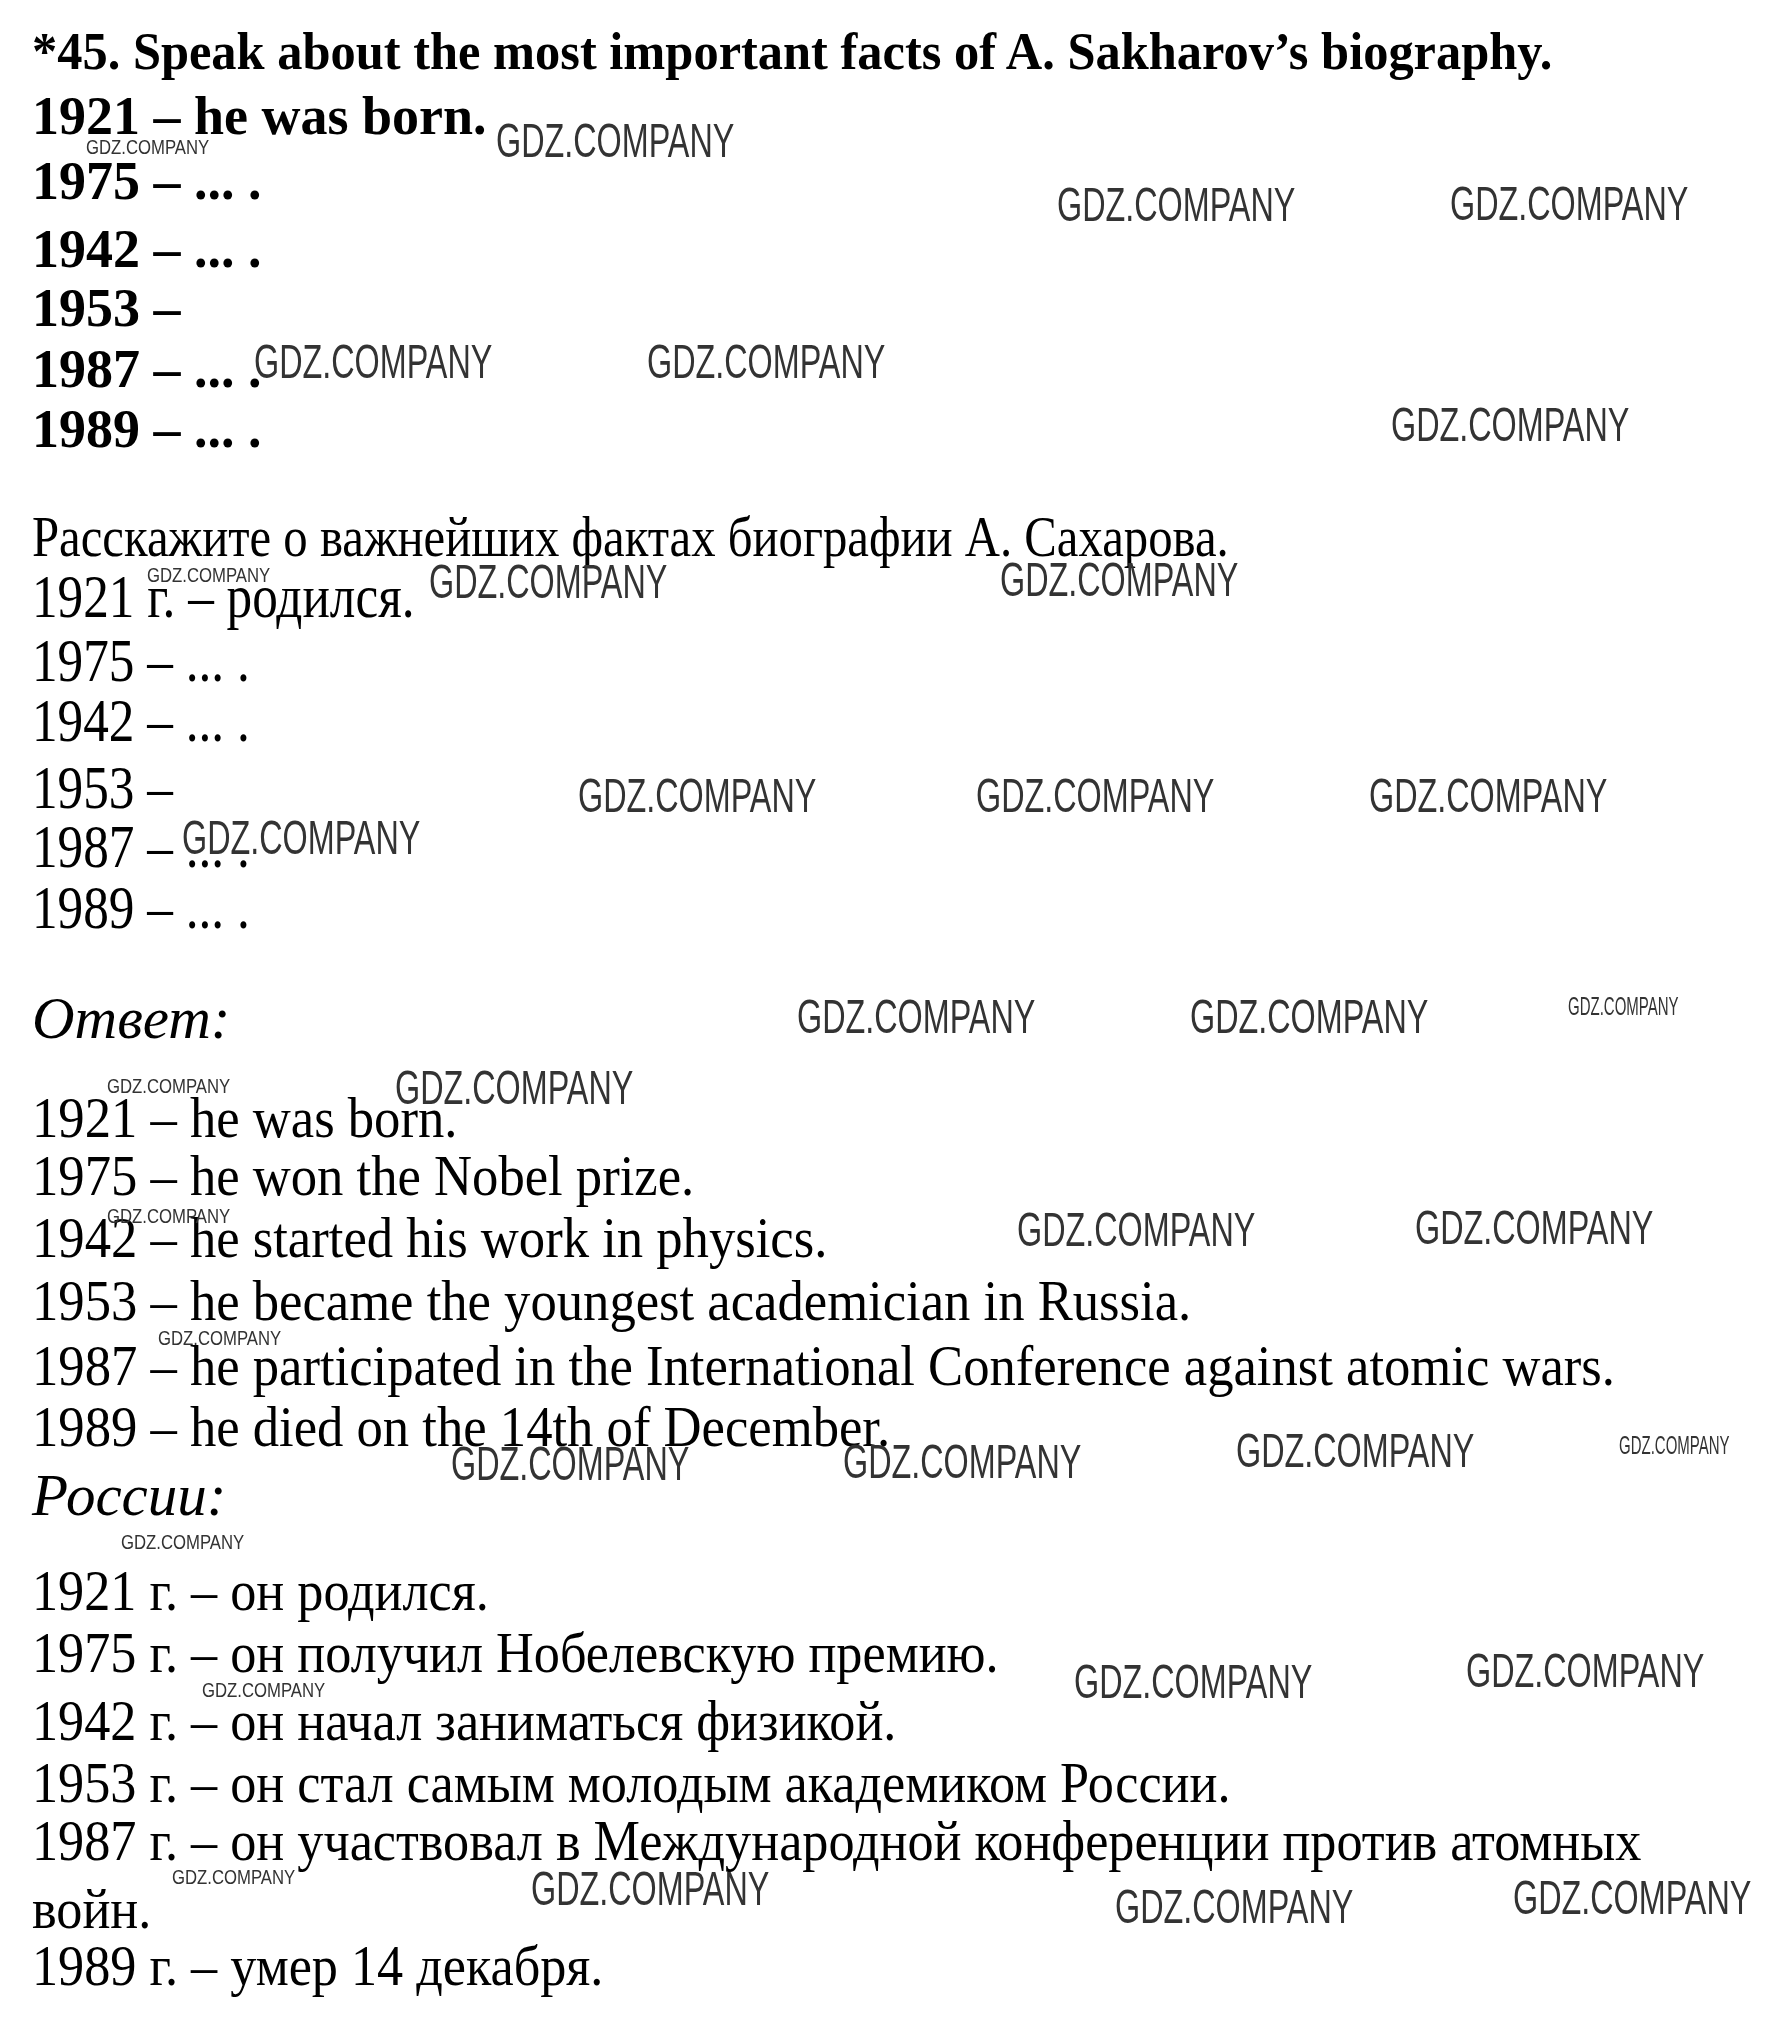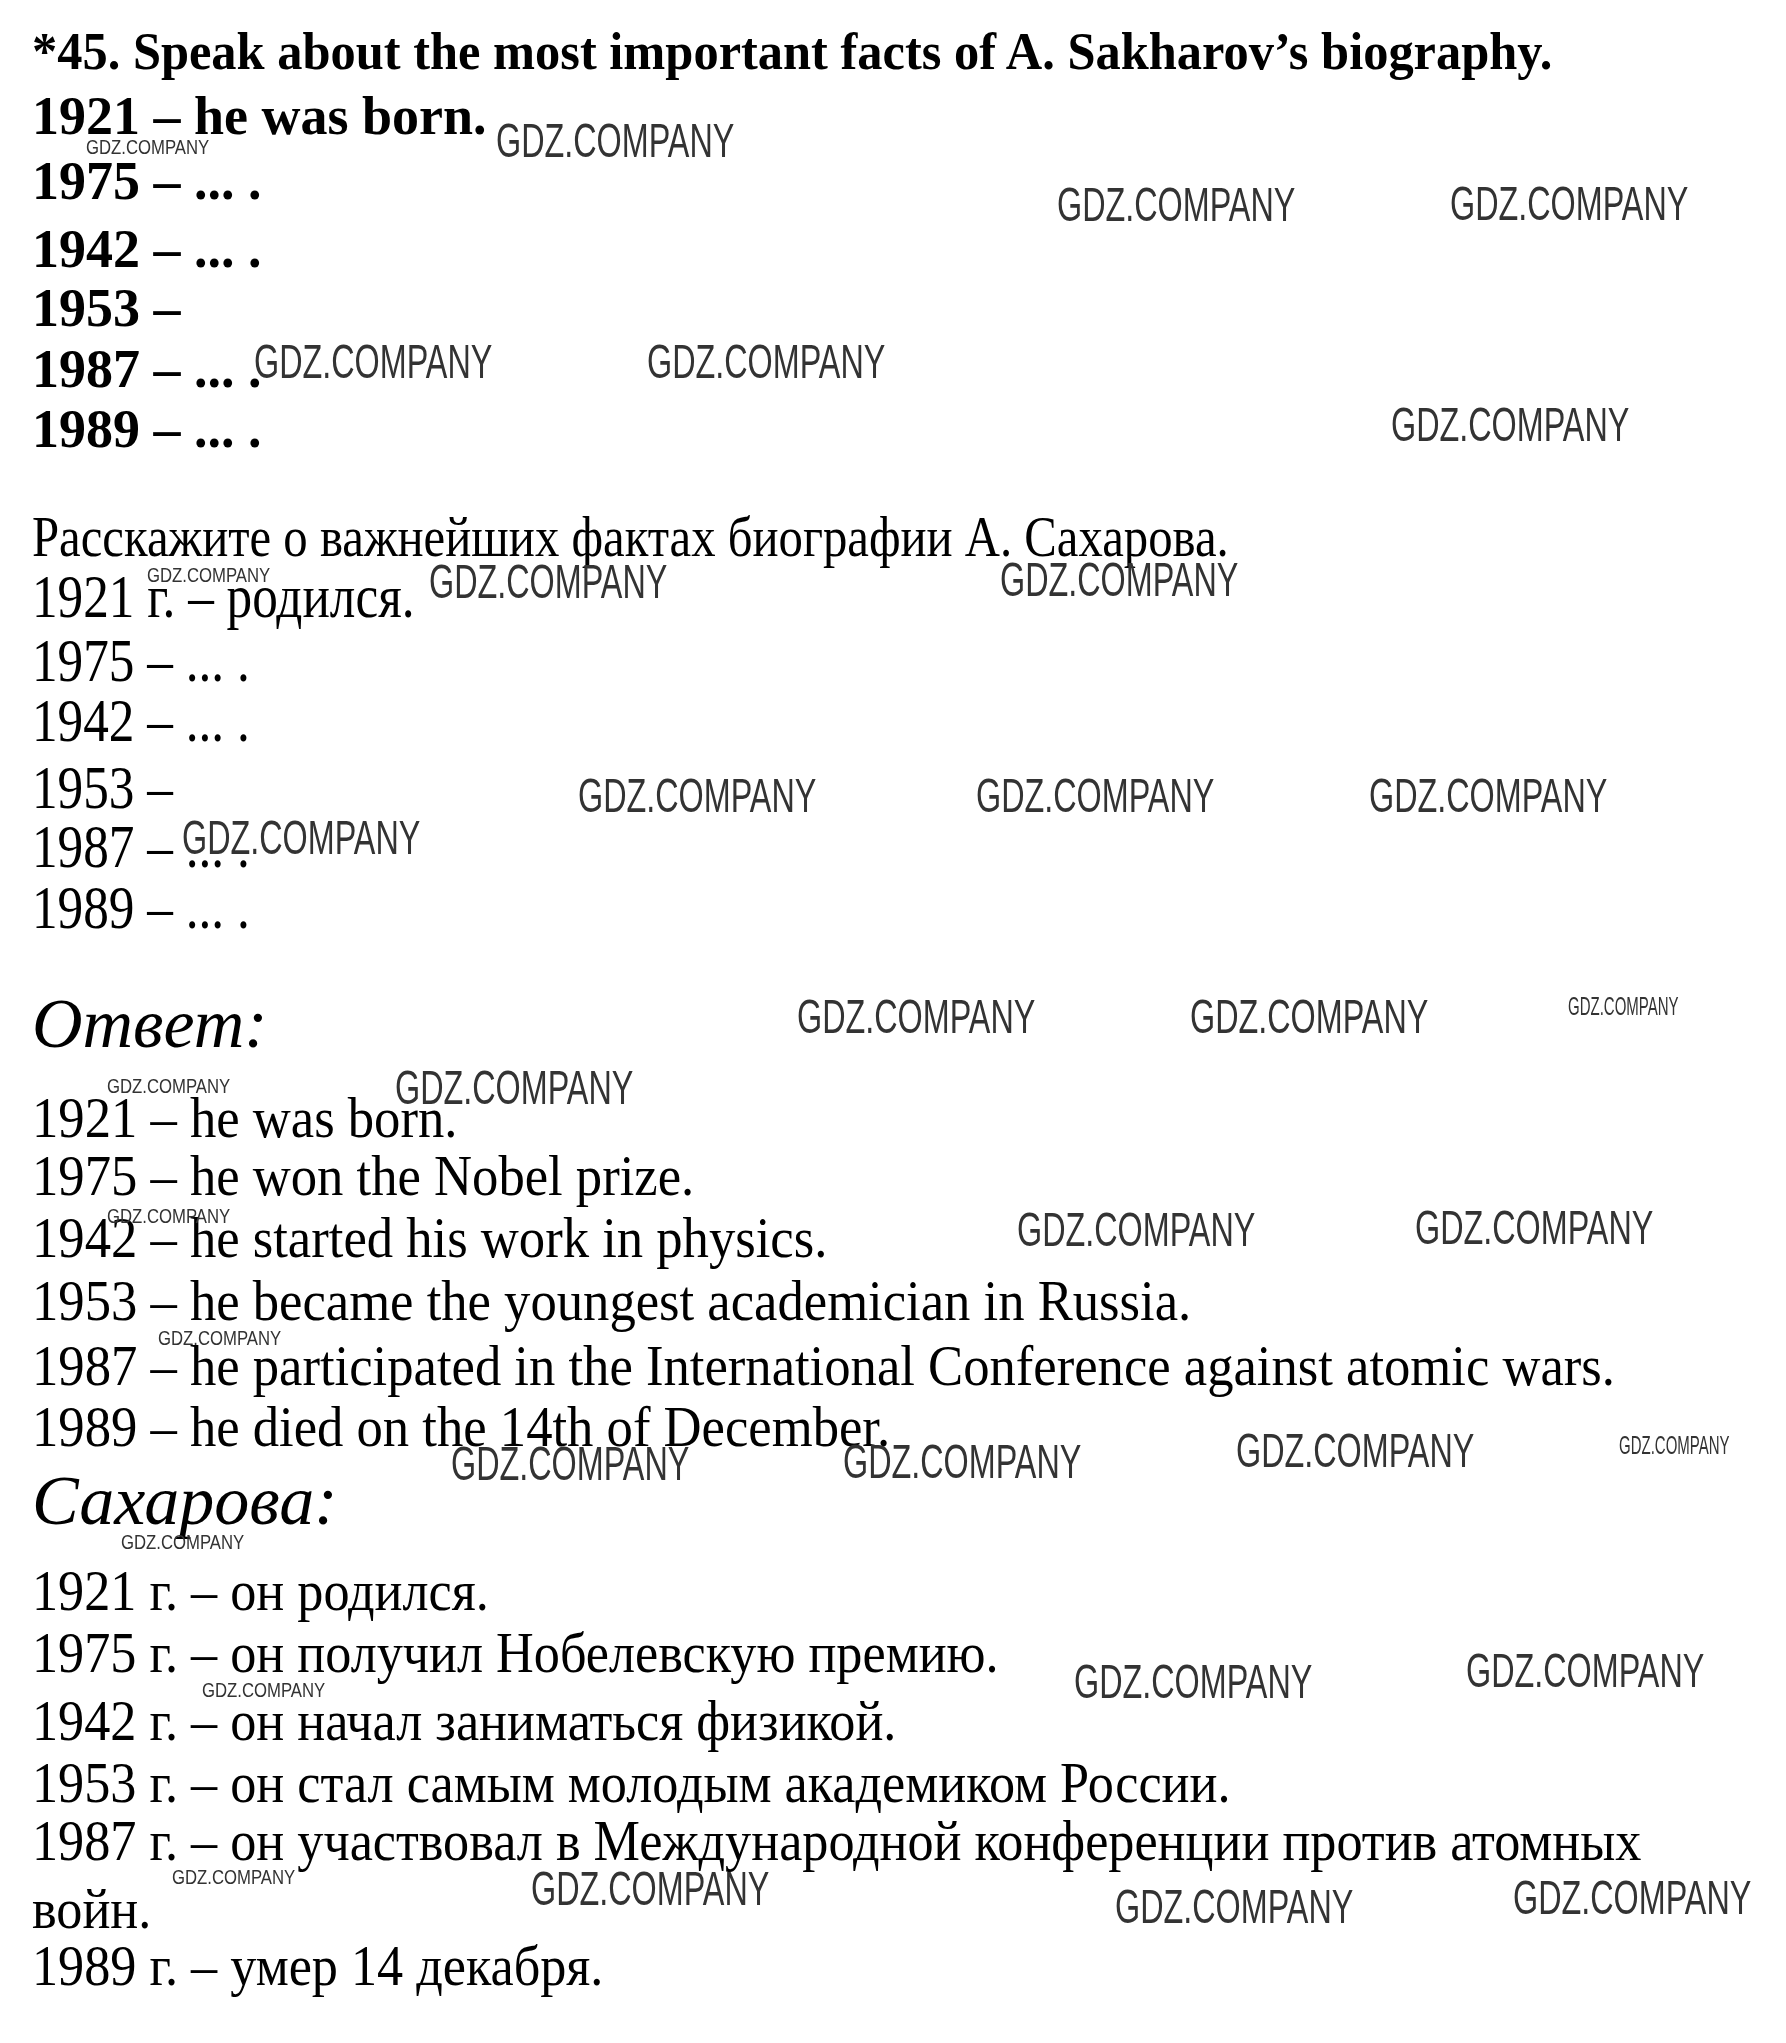--- a/index.html
+++ b/index.html
@@ -9,21 +9,21 @@
     font-family:"Liberation Serif", serif;
   }
   .ln{
     position:absolute;left:32px;line-height:1;white-space:nowrap;
     transform-origin:left top;
   }
   .h  {font-weight:bold;font-size:52px;transform:scaleX(.97);}
   .b  {font-weight:bold;font-size:54px;}
   .rtitle{font-size:56px;transform:scaleX(.87);}
   .rt {font-size:61px;transform:scaleX(.84);}
-  .lab{font-style:italic;font-size:70px;}
+  .lab{font-style:italic;font-size:59px;}
   .a  {font-size:56px;transform:scaleX(.94);}
   .t  {font-size:58px;transform:scaleX(.90);}
   .wm{
     position:absolute;line-height:1;white-space:nowrap;
     font-family:"Liberation Sans", sans-serif;
     font-weight:400;color:#333333;
     font-size:49px;transform:scaleX(.66);transform-origin:left top;
   }
   .wm.sm {font-size:20.4px;transform:scaleX(.82);}
   .wm.sm2{font-size:25px;transform:scaleX(.60);}
@@ -49,21 +49,21 @@
 <div class="ln rt" style="top:877px">1989 – ... .</div>
 
 <div class="ln lab" style="top:989px">Ответ:</div>
 <div class="ln a" style="top:1090px">1921 – he was born.</div>
 <div class="ln a" style="top:1148px">1975 – he won the Nobel prize.</div>
 <div class="ln a" style="top:1210px">1942 – he started his work in physics.</div>
 <div class="ln a" style="top:1273px">1953 – he became the youngest academician in Russia.</div>
 <div class="ln a" style="top:1338px">1987 – he participated in the International Conference against atomic wars.</div>
 <div class="ln a" style="top:1399px">1989 – he died on the 14th of December.</div>
 
-<div class="ln lab" style="top:1466px">Сахарова:</div>
+<div class="ln lab" style="top:1466px">России:</div>
 <div class="ln t" style="top:1562px">1921 г. – он родился.</div>
 <div class="ln t" style="top:1624px">1975 г. – он получил Нобелевскую премию.</div>
 <div class="ln t" style="top:1692px">1942 г. – он начал заниматься физикой.</div>
 <div class="ln t" style="top:1754px">1953 г. – он стал самым молодым академиком России.</div>
 <div class="ln t" style="top:1812px">1987 г. – он участвовал в Международной конференции против атомных</div>
 <div class="ln t" style="top:1880px">войн.</div>
 <div class="ln t" style="top:1937px">1989 г. – умер 14 декабря.</div>
 
 <span class="wm" style="left:496px;top:116px">GDZ.COMPANY</span>
 <span class="wm sm" style="left:86px;top:137px">GDZ.COMPANY</span>

